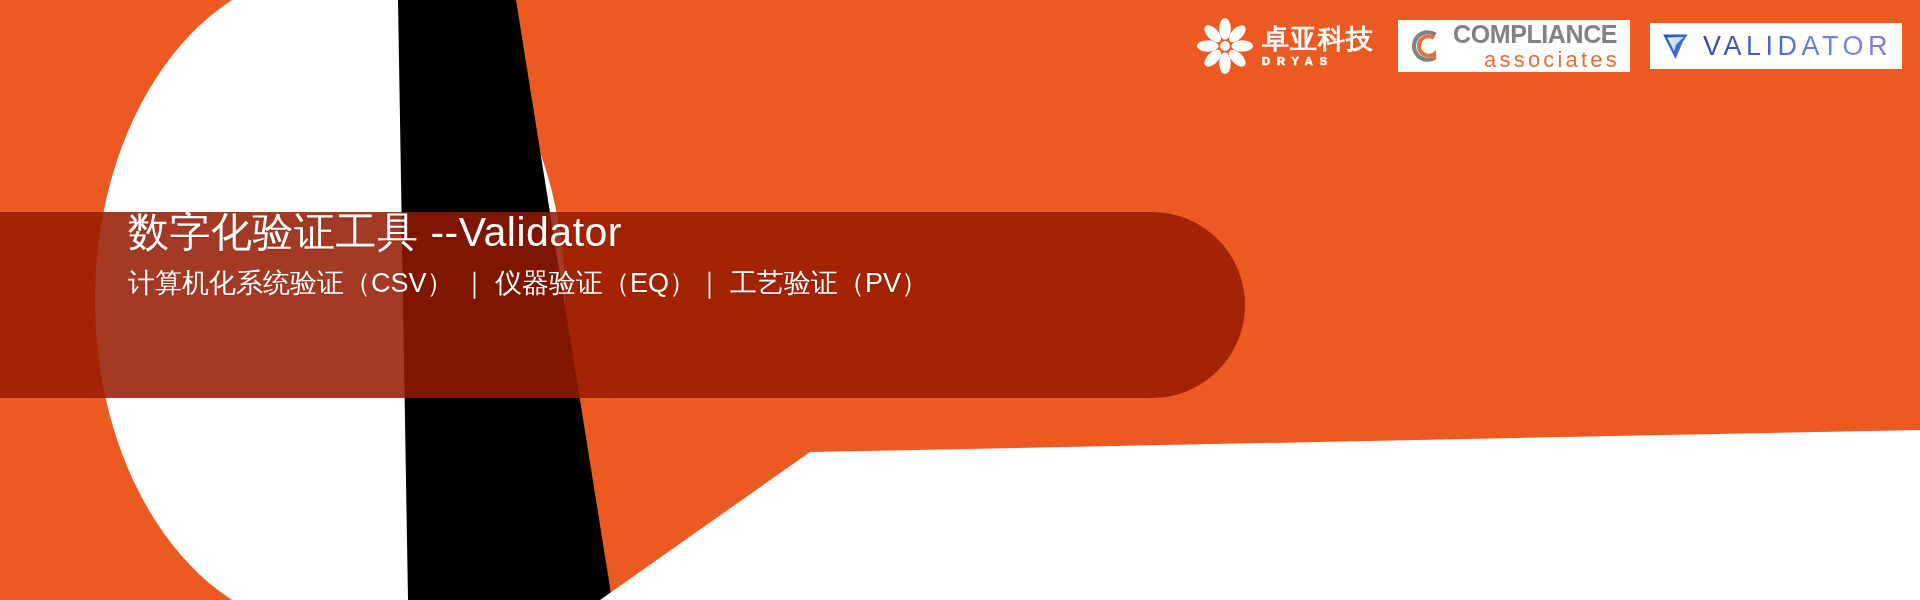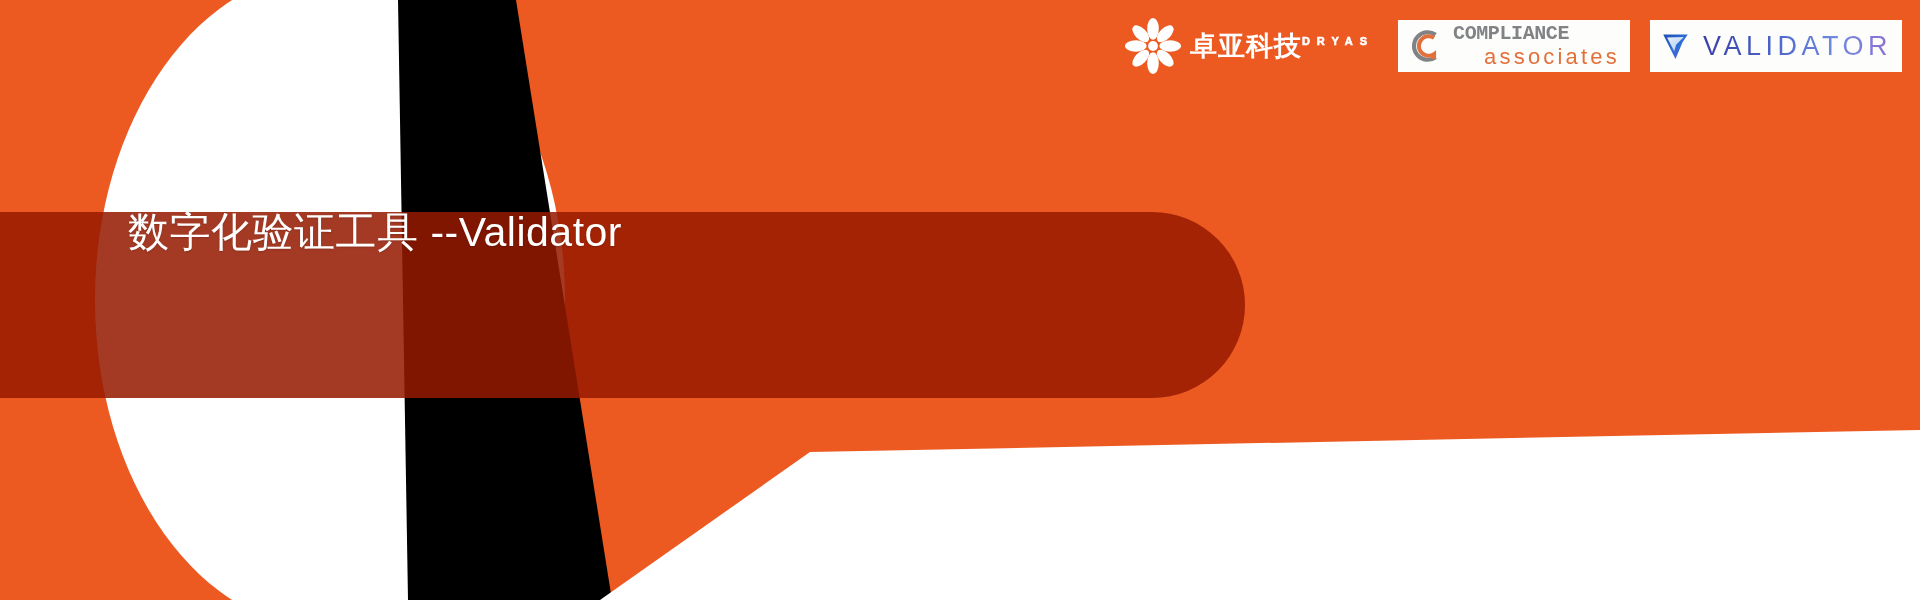--- a/index.html
+++ b/index.html
@@ -73,21 +73,21 @@
     height:62px;
     box-sizing:border-box;
   }
   
   .logo-dryas{
     gap:8px;
     padding:0 4px;
   }
   .dryas-text{
     display:flex;
-    flex-direction:row;
+    flex-direction:column;
     justify-content:center;
     line-height:1;
   }
   .dryas-cn{
     color:#ffffff;
     font-size:27px;
     font-weight:bold;
     letter-spacing:1px;
     white-space:nowrap;
   }
@@ -105,35 +105,34 @@
     background:#fdfdfb;
     padding:4px 10px;
     display:flex;
     align-items:center;
     justify-content:center;
   }
   .logo-compliance{width:232px;height:52px;gap:6px;}
   .comp-words{display:flex;flex-direction:column;line-height:1;}
   .comp-line1{
     color:#808285;
-    font-size:20px;
+    font-size:25px;
     font-weight:bold;
     letter-spacing:-0.4px;
     white-space:nowrap;
-    font-family:Liberation Mono, monospace;
   }
   .comp-line2{
     color:#e2703a;
     font-size:22px;
     letter-spacing:3.2px;
     margin-top:2px;
     white-space:nowrap;
     margin-left:31px;
   }
-  .logo-validator{width:252px;height:52px;gap:12px;}
+  .logo-validator{width:252px;height:46px;gap:12px;}
   .val-word{
     font-size:27px;
     letter-spacing:4.5px;
     font-weight:normal;
     white-space:nowrap;
     background:linear-gradient(90deg,#3b3fa8 0%,#4a63c8 35%,#6f8ae0 70%,#8f6fd0 100%);
     -webkit-background-clip:text;
     background-clip:text;
     color:transparent;
   }
@@ -150,20 +149,21 @@
 
     <polygon points="398,0 516,0 612,600 408,600" fill="#000000"></polygon>
 
     <polygon points="1920,430 1920,600 600,600 810,452" fill="#ffffff"></polygon>
   </svg>
 
   <div class="title-bar"></div>
 
   <div class="title-block">
     <h1 class="title-main">数字化验证工具 --Validator</h1>
+    <p class="title-sub">计算机化系统验证（CSV） ｜ 仪器验证（EQ）｜ 工艺验证（PV）</p>
   </div>
 
   <div class="logo-strip">
 
     <div class="logo logo-dryas">
       <svg width="58" height="58" viewBox="0 0 64 64">
         <g fill="#ffffff">
           <ellipse cx="32" cy="13" rx="6.4" ry="12"></ellipse>
           <ellipse cx="32" cy="51" rx="6.4" ry="12"></ellipse>
           <ellipse cx="13" cy="32" rx="12" ry="6.4"></ellipse>

